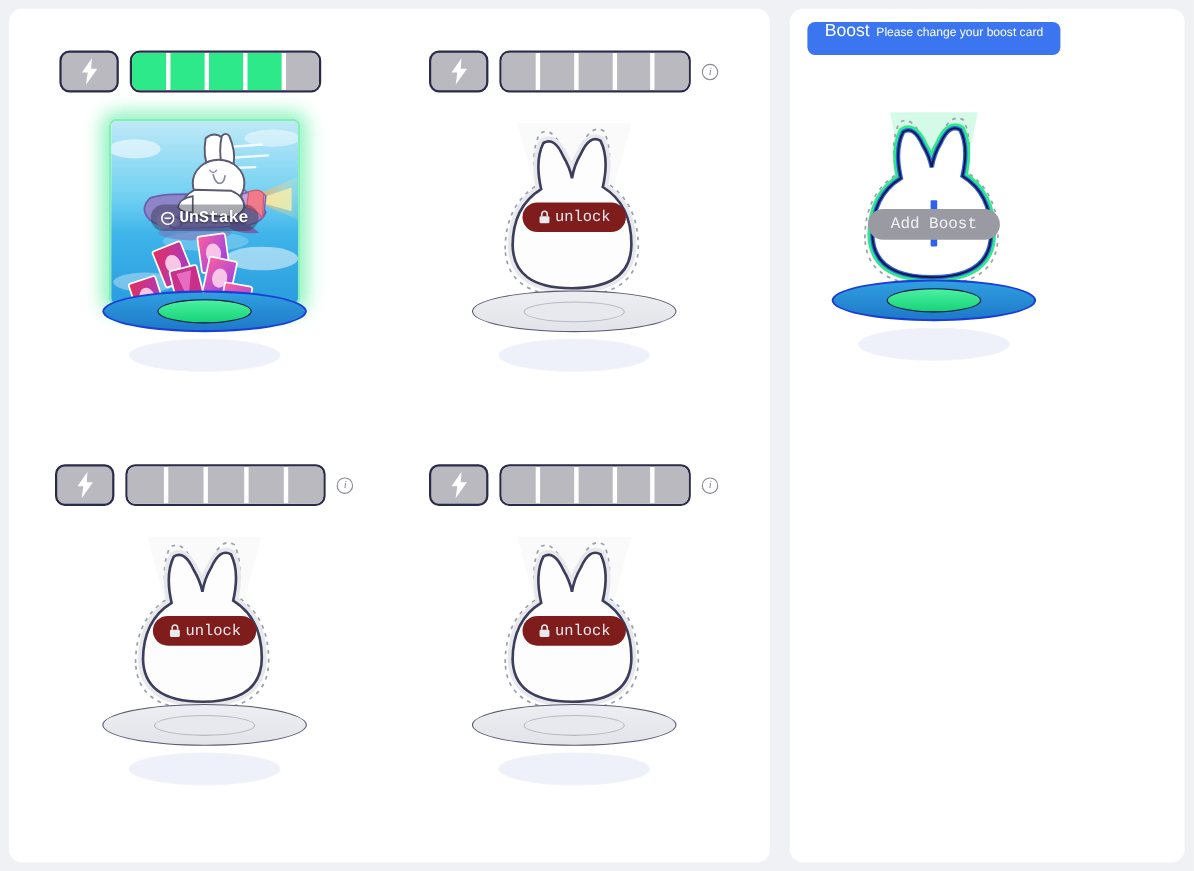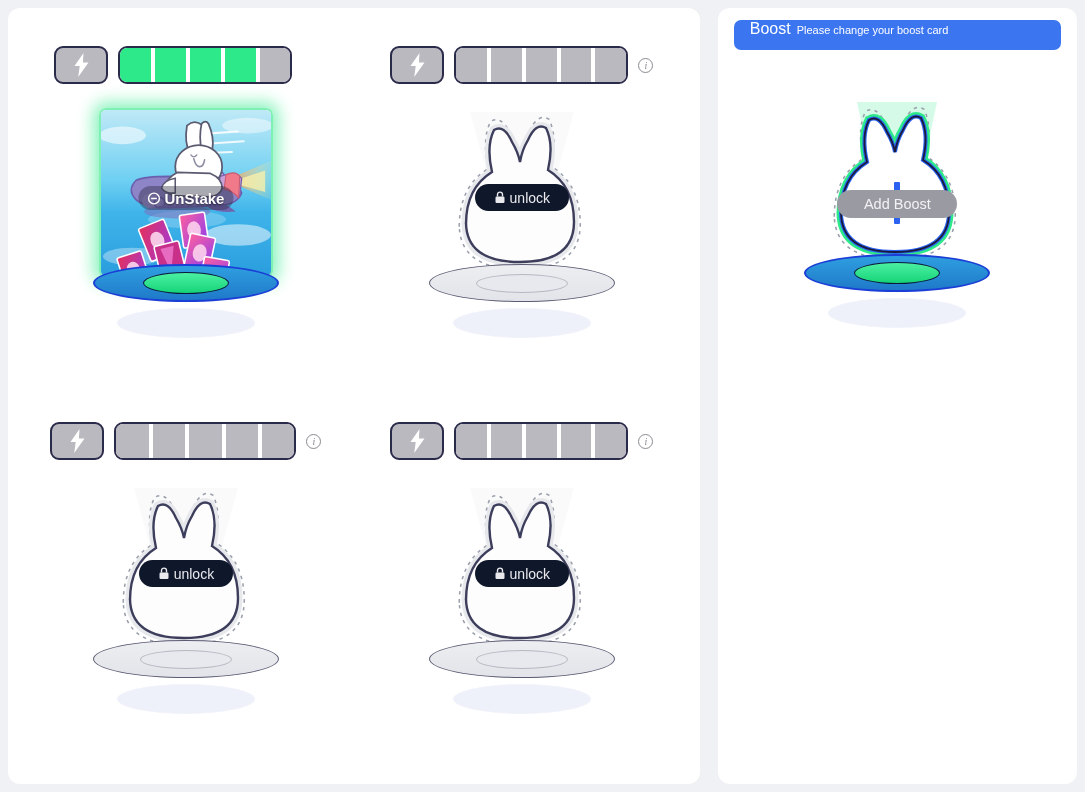--- a/index.html
+++ b/index.html
@@ -186,25 +186,26 @@
     left: 50%;
     transform: translateX(-50%);
     display: flex;
     align-items: center;
     justify-content: center;
     gap: 4px;
     border-radius: 20px;
     white-space: nowrap;
     cursor: pointer;
     user-select: none;
+    font-family: Liberation Mono, monospace;
   }
   .pill-unlock {
     top: 78px;
     width: 94px; height: 27px;
-    background: #0f172a;
+    background: #7f1d1d;
     color: #e9e9ee;
     font-size: 14px;
   }
   .pill-unstake {
     top: 80px;
     background: rgba(40,40,60,0.40);
     color: #ffffff;
     font-size: 15px;
     font-weight: 700;
     padding: 2px 9px;
@@ -233,21 +234,21 @@
     background: #2b63f0;
     border-radius: 1px;
   }
   .plus-mark::before { left: 18px; top: 0;  width: 6px;  height: 42px; }
   .plus-mark::after  { left: 0;   top: 18px; width: 42px; height: 6px; }
 
   
   .right-inner {
     padding: 12px 16px;
     display: flex;
-    flex-direction: column;
+    flex-direction: row;
     height: 100%;
   }
   .blue-header {
     background: #3b75f0;
     border-radius: 7px;
     height: 30px;
     display: flex;
     align-items: baseline;
     padding: 0 16px;
     color: #ffffff;

